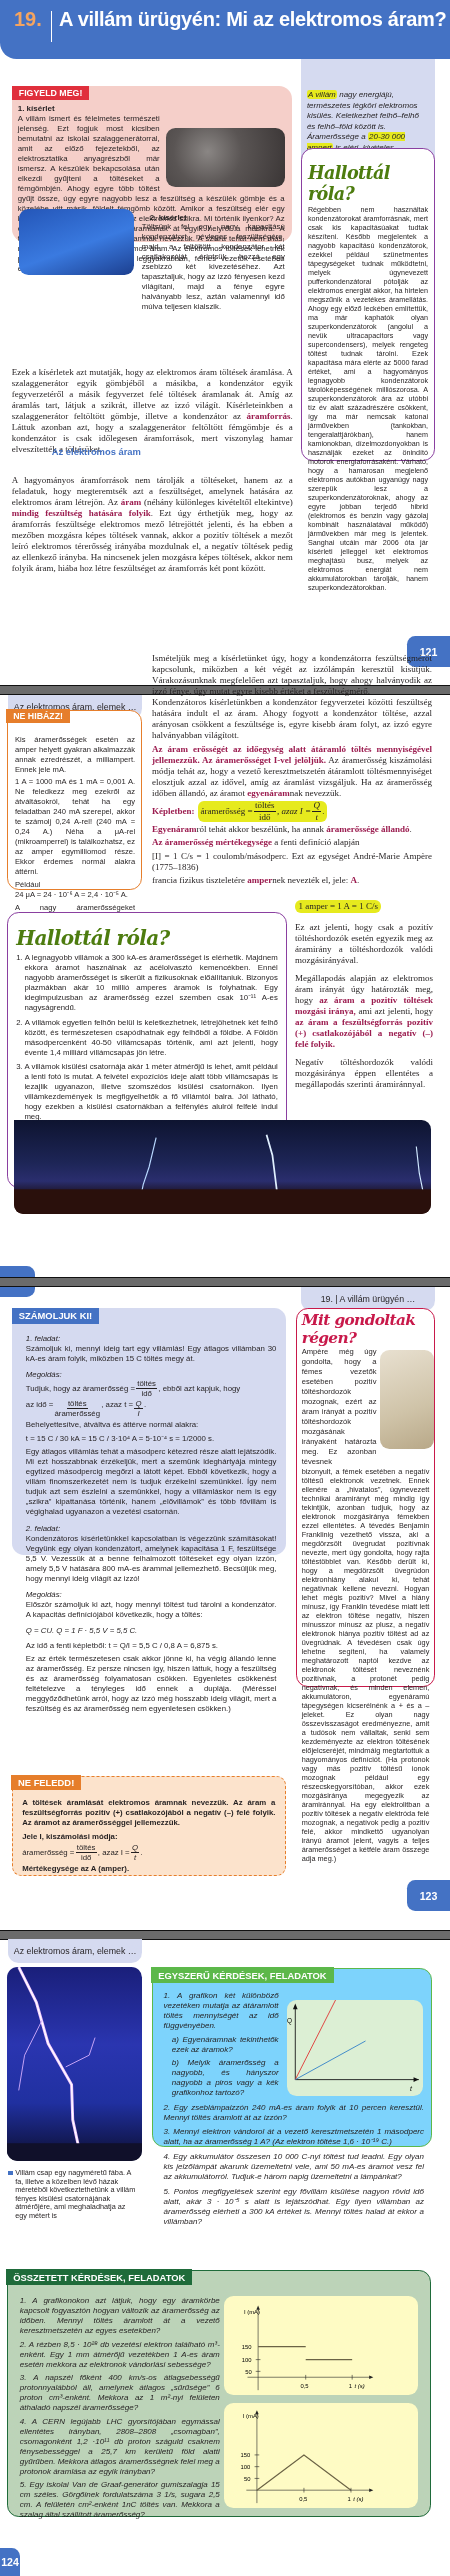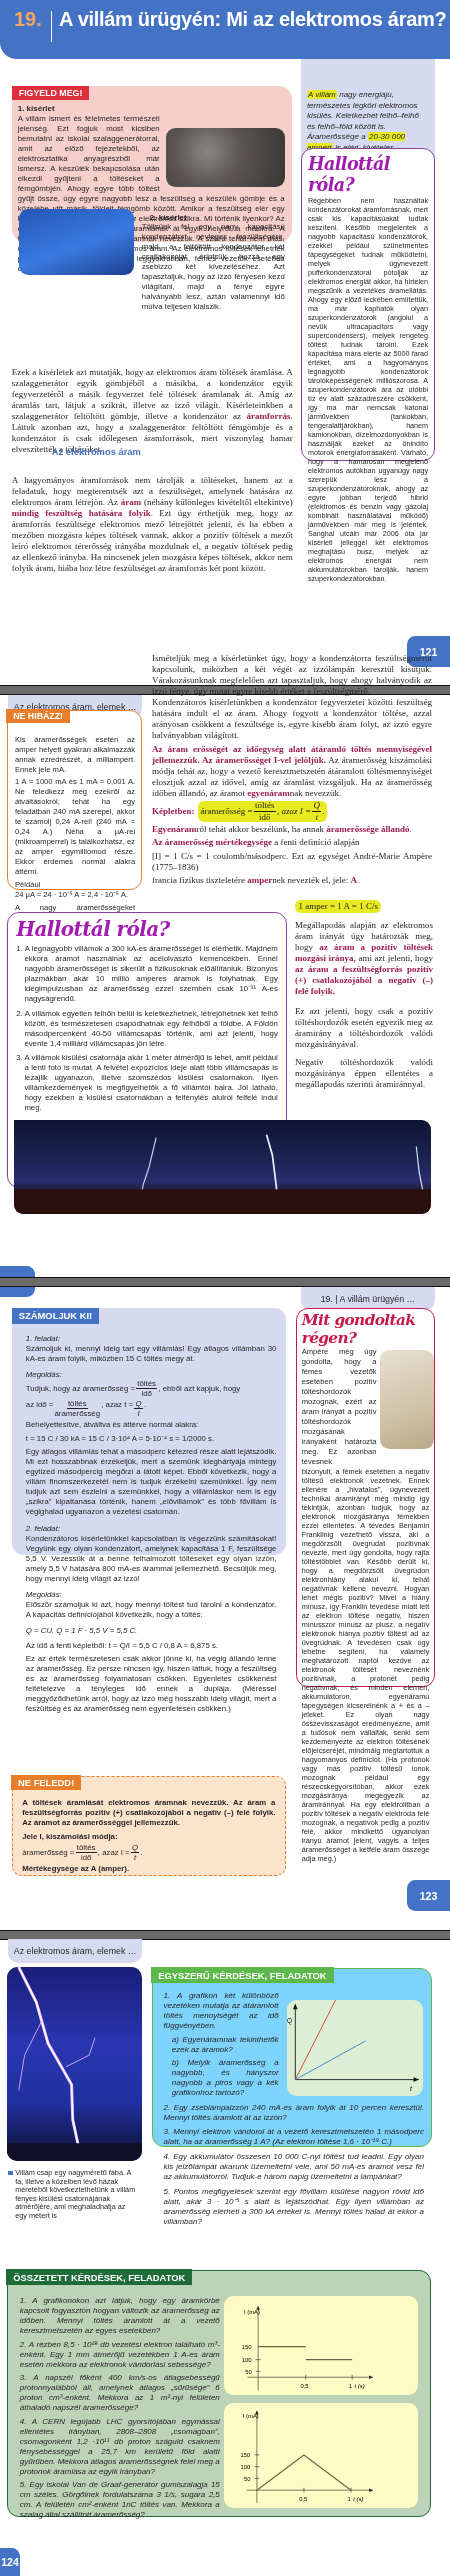--- a/index.html
+++ b/index.html
@@ -26,21 +26,21 @@
   .label-tag { position: absolute; left: 0; top: 0; color: #fff; font-weight: bold; font-size: 8.8px; padding: 1.8px 7px; }
   .tag-red { background: #e02f3c; }
   .kis-head { font-weight: bold; font-size: 8px; }
   .box-text { font-size: 7.8px; line-height: 10px; }
 
   .photo { border-radius: 9.4px; overflow: hidden; }
   .photo-sphere { background: radial-gradient(circle at 35% 40%, #8a8684 0%, #5a5554 40%, #3a3535 100%); }
   .photo-cap { background: linear-gradient(160deg, #2456b8 0%, #3a7ae0 55%, #1c3f8f 100%); }
 
   .hallottal { border: 1.8px solid #8a3fa0; border-radius: 11.8px; background: #fff; }
-  .script { font-family: "DejaVu Serif", serif; font-style: italic; color: #a21caf; font-size: 17.6px; font-weight: bold; letter-spacing: -0.6px; }
+  .script { font-family: "DejaVu Serif", serif; font-style: italic; color: #4d7c0f; font-size: 17.6px; font-weight: bold; letter-spacing: -0.6px; margin-top: 9px; }
 
   .body-serif { font-family: "Liberation Serif", serif; font-size: 9px; line-height: 11px; }
   .section-head { color: #4472c4; font-weight: bold; font-size: 9.4px; }
 
   .pagenum { background: #4472c4; color: #fff; font-weight: bold; font-size: 10.6px; display: flex; align-items: center; justify-content: center; }
   .divider { left: 0; width: 451px; height: 10px; background: #6b6b6b; border-top: 1.2px solid #111; border-bottom: 1.2px solid #111; }
   .running-head { background: #d5daf0; font-size: 8.8px; display: flex; align-items: center; justify-content: center; }
 
   .box-nehibazz { border: 1.8px solid #e67e2b; border-radius: 11.8px; background: #fff; }
   .tag-orange { background: #e67e2b; }
@@ -161,22 +161,22 @@
   <svg width="417" height="94" viewBox="0 0 710 160">
     <polyline points="242,30 230,80 220,110 214,140" stroke="#b8d8ff" stroke-width="2" fill="none"></polyline>
     <polyline points="430,25 440,60 445,100 450,140" stroke="#e0f0ff" stroke-width="3" fill="none"></polyline>
     <polyline points="685,45 690,90 700,140" stroke="#d0e8ff" stroke-width="2" fill="none"></polyline>
     <rect x="0" y="118" width="710" height="42" fill="#2a100c"></rect>
   </svg>
 </div>
 
 <div class="abs body-serif" style="left:295px;top:900px;width:138px;">
   <div class="hl" style="display:inline-block;padding:1.2px 3.5px;border-radius:5.9px;">1 amper = 1 A = 1 C/s</div>
+  <p style="margin-top:8.2px;">Ez azt jelenti, hogy csak a pozitív töltéshordozók esetén egyezik meg az áramirány a töltéshordozók valódi mozgásirányával.</p>
   <p style="margin-top:7px;"><span>Megállapodás alapján az elektromos áram irányát úgy határozták meg, hogy </span><span class="mag">az áram a pozitív töltések mozgási iránya,</span><span> ami azt jelenti, hogy </span><span class="mag">az áram a feszültségforrás pozitív (+) csatlakozójából a negatív (–) felé folyik.</span></p>
-  <p style="margin-top:8.2px;">Ez azt jelenti, hogy csak a pozitív töltéshordozók esetén egyezik meg az áramirány a töltéshordozók valódi mozgásirányával.</p>
   <p style="margin-top:7px;">Negatív töltéshordozók valódi mozgásiránya éppen ellentétes a megállapodás szerinti áramiránnyal.</p>
 </div>
 
 <div class="abs pagenum" style="left:0;top:1266px;width:35px;height:31px;border-top-right-radius:8.2px;border-bottom-right-radius:8.2px;">122</div>
 
 <div class="abs divider" style="top:1277px;"></div>
 
 <div class="abs running-head" style="left:301px;top:1287px;width:134px;height:23.5px;border-bottom-left-radius:10.6px;border-bottom-right-radius:10.6px;">19. | A villám ürügyén …</div>
 
 <div class="abs box-szamoljuk" style="left:11.8px;top:1308px;width:274px;height:247px;padding:23.5px 9.4px 5.9px 14px;">

